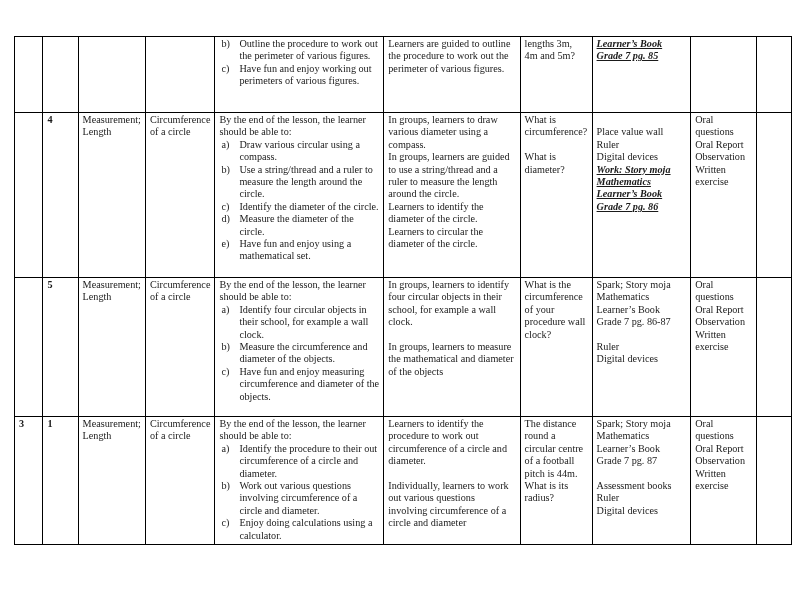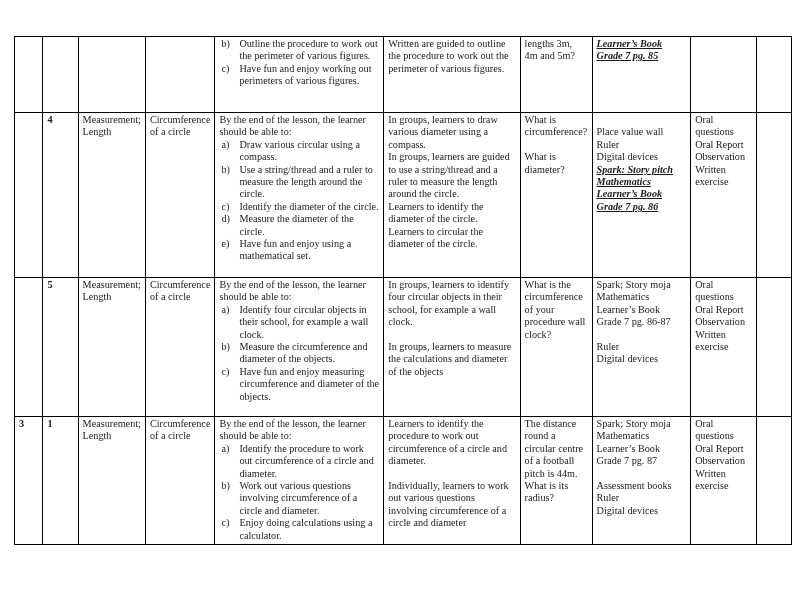--- a/index.html
+++ b/index.html
@@ -53,21 +53,21 @@
     <td class="bold"></td>
     <td></td>
     <td></td>
     <td>
           <ol class="alpha">
             <li><span class="marker">b)</span><span>Outline the procedure to work out the perimeter of various figures.</span></li>
             <li><span class="marker">c)</span><span>Have fun and enjoy working out perimeters of various figures.</span></li>
           </ol>
         </td>
     <td>
-          <span class="line">Written are guided to outline the procedure to work out the perimeter of various figures.</span>
+          <span class="line">Learners are guided to outline the procedure to work out the perimeter of various figures.</span>
         </td>
     <td>
           <span class="line">lengths 3m, 4m and 5m?</span>
         </td>
     <td>
           <span class="ul-bold">Learner’s Book</span>
           <span class="ul-bold">Grade 7 pg. 85</span>
         </td>
     <td></td>
     <td></td>
@@ -96,21 +96,21 @@
     <td>
           <span class="line">What is circumference?</span>
           <span class="gap"></span>
           <span class="line">What is diameter?</span>
         </td>
     <td>
           <span class="gap"></span>
           <span class="line">Place value wall</span>
           <span class="line">Ruler</span>
           <span class="line">Digital devices</span>
-          <span class="ul-bold">Spark: Story pitch</span>
+          <span class="ul-bold">Work: Story moja</span>
           <span class="ul-bold">Mathematics</span>
           <span class="ul-bold">Learner’s Book</span>
           <span class="ul-bold">Grade 7 pg. 86</span>
         </td>
     <td>
           <span class="line">Oral questions</span>
           <span class="line">Oral Report</span>
           <span class="line">Observation</span>
           <span class="line">Written exercise</span>
         </td>
@@ -125,21 +125,21 @@
           <span class="line">By the end of the lesson, the learner should be able to:</span>
           <ol class="alpha">
             <li><span class="marker">a)</span><span>Identify four circular objects in their school, for example a wall clock.</span></li>
             <li><span class="marker">b)</span><span>Measure the circumference and diameter of the objects.</span></li>
             <li><span class="marker">c)</span><span>Have fun and enjoy measuring circumference and diameter of the objects.</span></li>
           </ol>
         </td>
     <td>
           <span class="line">In groups, learners to identify four circular objects in their school, for example a wall clock.</span>
           <span class="gap"></span>
-          <span class="line">In groups, learners to measure the calculations and diameter of the objects</span>
+          <span class="line">In groups, learners to measure the mathematical and diameter of the objects</span>
         </td>
     <td>
           <span class="line">What is the circumference of your procedure wall clock?</span>
         </td>
     <td>
           <span class="line">Spark; Story moja</span>
           <span class="line">Mathematics</span>
           <span class="line">Learner’s Book</span>
           <span class="line">Grade 7 pg. 86-87</span>
           <span class="gap"></span>
@@ -155,21 +155,21 @@
     <td></td>
   </tr>
       <tr class="r3">
     <td class="bold">3</td>
     <td class="bold">1</td>
     <td>Measurement; Length</td>
     <td>Circumference of a circle</td>
     <td>
           <span class="line">By the end of the lesson, the learner should be able to:</span>
           <ol class="alpha">
-            <li><span class="marker">a)</span><span>Identify the procedure to work out circumference of a circle and diameter.</span></li>
+            <li><span class="marker">a)</span><span>Identify the procedure to their out circumference of a circle and diameter.</span></li>
             <li><span class="marker">b)</span><span>Work out various questions involving circumference of a circle and diameter.</span></li>
             <li><span class="marker">c)</span><span>Enjoy doing calculations using a calculator.</span></li>
           </ol>
         </td>
     <td>
           <span class="line">Learners to identify the procedure to work out circumference of a circle and diameter.</span>
           <span class="gap"></span>
           <span class="line">Individually, learners to work out various questions involving circumference of a circle and diameter</span>
         </td>
     <td>

